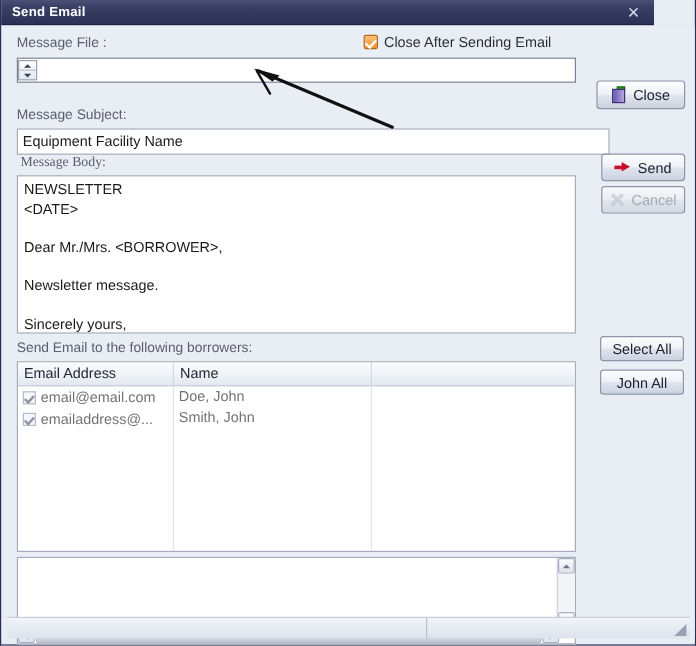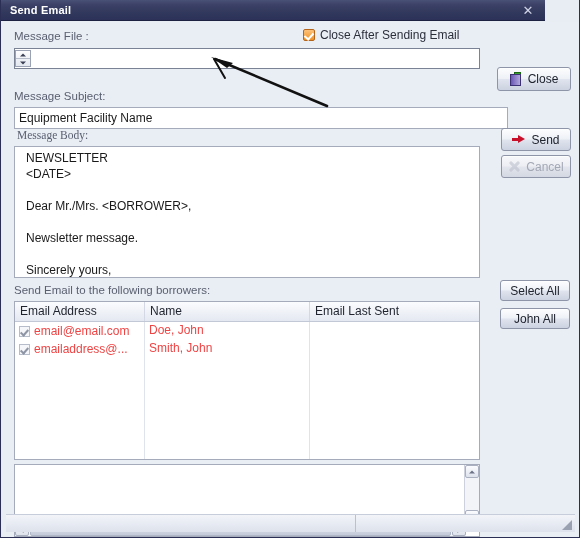--- a/index.html
+++ b/index.html
@@ -131,21 +131,21 @@
     left: 12px; top: 85px;
     width: 494px; height: 22px;
     padding: 2px 4px;
     line-height: 17px;
     white-space: nowrap;
     overflow: hidden;
   }
   #body-box {
     left: 12px; top: 124px;
     width: 466px; height: 132px;
-    padding: 3px 11px;
+    padding: 3px 5px;
     line-height: 16px;
     white-space: pre;
     overflow: hidden;
   }
 
   
   #chk-close-wrap {
     position: absolute;
     left: 301px; top: 6px;
     display: flex;
@@ -288,21 +288,21 @@
   .col-0 { width: 130px; }
   .col-1 { width: 165px; }
   .col-2 { width: 169px; border-right: none !important; }
 
   .grid-row {
     display: flex;
     height: 18px;
   }
   .grid-row > div {
     font-size: 12px;
-    color: #ef4444;
+    color: #737373;
     line-height: 17px;
     box-sizing: border-box;
     border-right: 1px solid #dfe3ec;
     white-space: nowrap;
     overflow: hidden;
     padding-left: 4px;
   }
   .grid-row .cell-email {
     display: flex;
     align-items: center;
@@ -475,21 +475,20 @@
 Newsletter message.
 
 Sincerely yours,</div>
 
     <div class="lbl" style="left:12px; top:262px;">Send Email to the following borrowers:</div>
 
     <div id="grid">
       <div id="grid-head">
         <div class="col-0">Email Address</div>
         <div class="col-1">Name</div>
-        <div class="col-2">Email Last Sent</div>
       </div>
       <div id="grid-body">
           <div class="grid-row">
             <div class="col-0 cell-email">
               <span class="row-chk on"></span>
               <span>email@email.com</span>
             </div>
             <div class="col-1">Doe, John</div>
             <div class="col-2"></div>
           </div>

